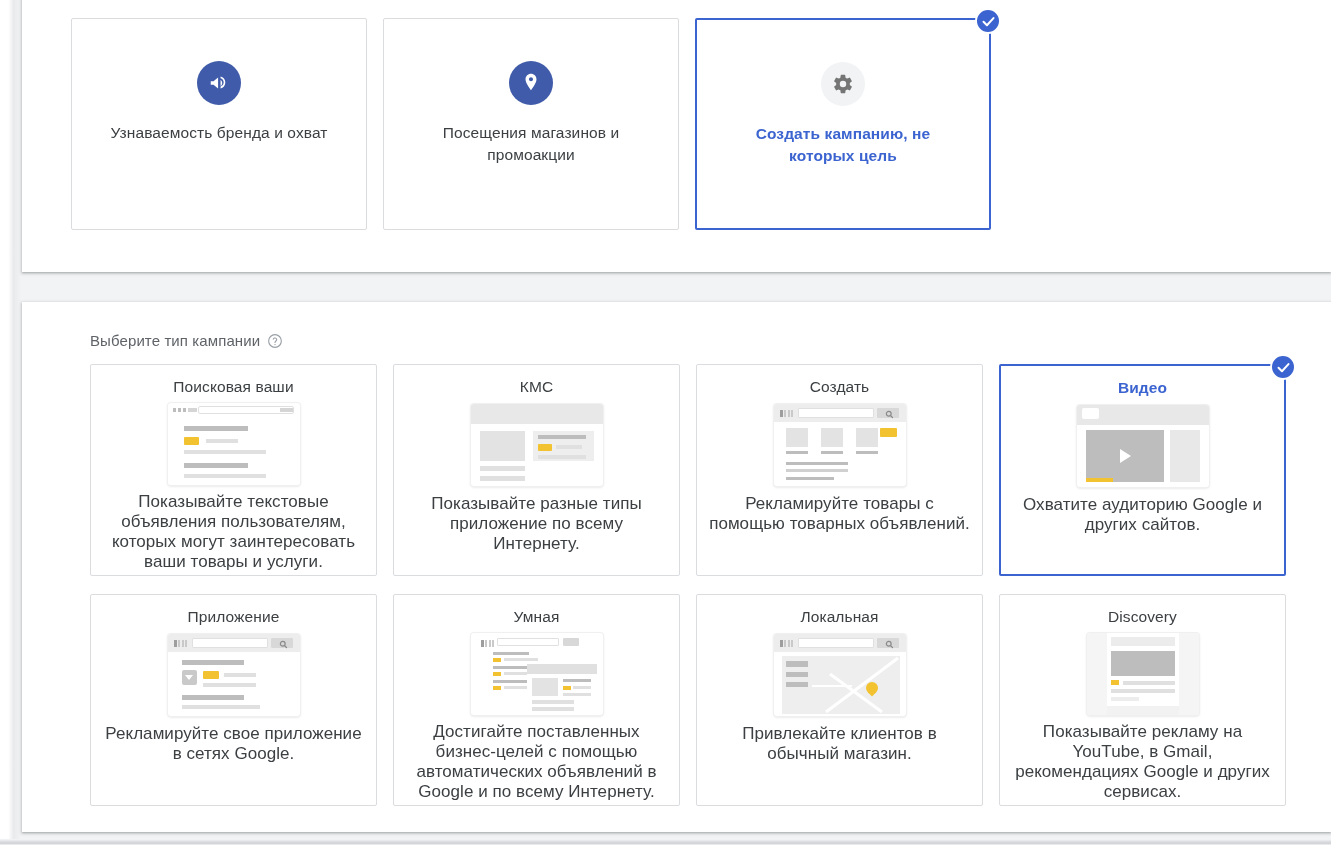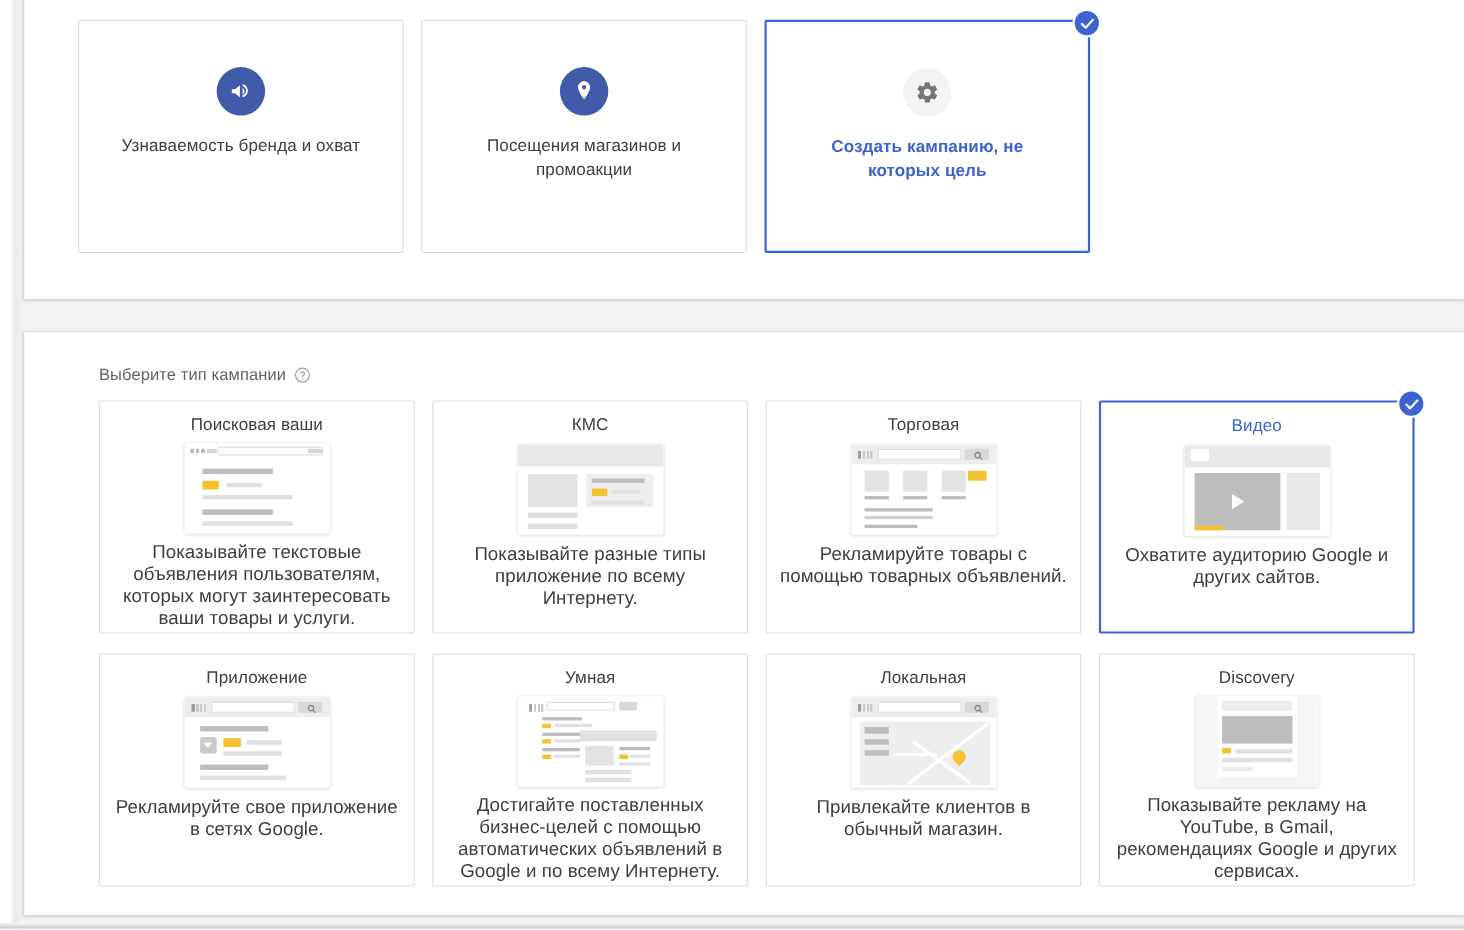--- a/index.html
+++ b/index.html
@@ -155,21 +155,21 @@
 
   .type-title {
     font-size: 15.5px;
     color: #3c4043;
     line-height: 24px;
     text-align: center;
     letter-spacing: .1px;
   }
   .type-card.selected .type-title {
     color: #3c64d0;
-    font-weight: normal;
+    font-weight: bold;
   }
 
   .thumb-wrap {
     margin-top: 4px;
     height: 84px;
     display: flex;
     align-items: center;
     justify-content: center;
   }
 
@@ -358,21 +358,21 @@
             <div class="bar" style="left:85px;top:41px;width:26px;height:4px;"></div>
             <div class="bar" style="left:67px;top:51px;width:48px;height:4px;"></div>
             <div class="bar" style="left:9px;top:62px;width:45px;height:5px;"></div>
             <div class="bar" style="left:9px;top:72px;width:45px;height:5px;"></div>
           </div>
         </div>
         <div class="type-desc">Показывайте разные типы приложение по всему Интернету.</div>
       </div>
 
       <div class="type-card">
-        <div class="type-title">Торговая</div>
+        <div class="type-title">Создать</div>
         <div class="thumb-wrap">
           <div class="thumb">
             <div class="top" style="height:18px;background:#ededed;"></div>
             <div class="logo" style="top:6px;"></div>
             <div class="searchbox" style="left:24px;top:4px;width:76px;height:10px;border-radius:1px;"></div>
             <div class="searchbtn" style="left:103px;top:4px;width:22px;height:10px;border-radius:1px;"></div>
             <svg class="mag" style="left:111px;top:6px;" viewBox="0 0 12 12" fill="none" stroke="#8a8a8a" stroke-width="1.6">
               <circle cx="5" cy="5" r="3.2"></circle>
                 <line x1="7.4" y1="7.4" x2="10" y2="10" stroke-linecap="round"></line>
             </svg>

